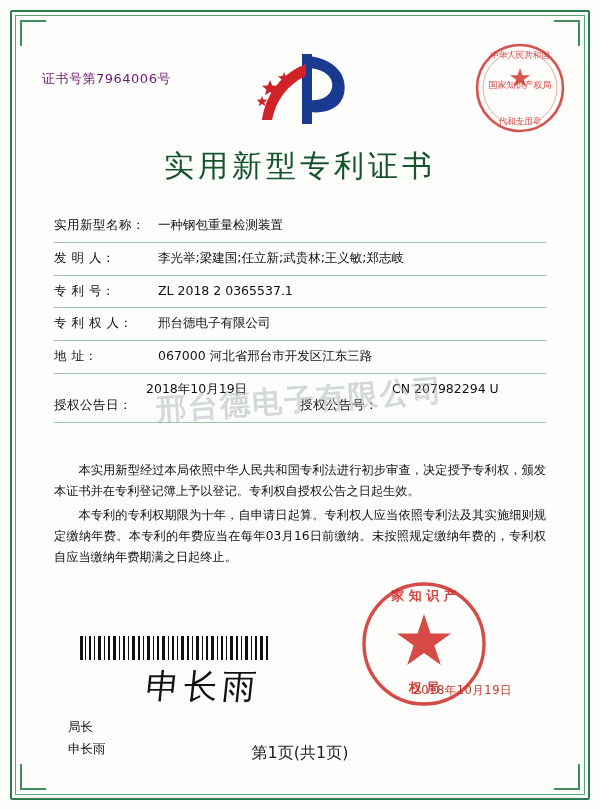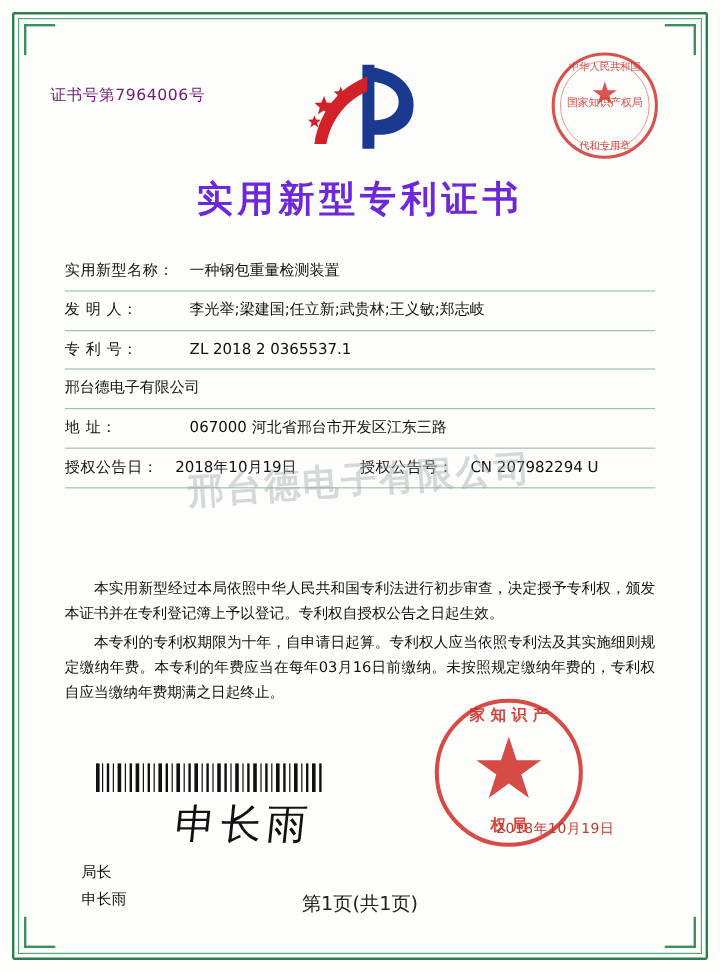--- a/index.html
+++ b/index.html
@@ -55,32 +55,32 @@
   .logo {
     position: absolute;
     left: 50%; top: 22px;
     transform: translateX(-50%);
     width: 120px; height: 78px;
   }
 
   
   .stamp-top {
     position: absolute;
-    right: 22px; top: 14px;
+    right: 6px; top: 14px;
     width: 92px; height: 92px; text-align: right;
   }
 
   .title {
     position: absolute;
     left: 0; right: 0; top: 118px;
     text-align: center;
     font-size: 30px;
-    font-weight: bold;
+    font-weight: normal;
     letter-spacing: 4px;
-    color: #6d28d9;
+    color: #14532d;
     font-family: "DejaVu Sans", "Liberation Sans", sans-serif;
   }
 
   .fields {
     position: absolute;
     left: 26px; right: 26px; top: 182px;
     font-size: 12.5px;
     color: #111;
   }
   .frow {
@@ -93,25 +93,25 @@
   .flabel {
     width: 104px;
     flex: 0 0 104px;
     letter-spacing: 0.5px;
   }
   .fvalue { flex: 1 1 auto; }
   .frow.split .fhalf {
     display: flex;
     flex: 1 1 50%;
   }
-  .frow.split .fhalf .flabel { width: 92px; flex: 0 0 92px; }
+  .frow.split .fhalf .flabel { width: 92px; flex: 0 0 92px; margin-top: 16px; }
 
   .body-text {
     position: absolute;
-    left: 26px; right: 26px; top: 452px;
+    left: 26px; right: 26px; top: 432px;
     font-size: 12.2px;
     line-height: 1.72;
     color: #111;
     text-align: justify;
   }
   .body-text p { margin: 0 0 3px 0; text-indent: 2em; }
 
   .barcode {
     position: absolute;
     left: 52px; top: 608px;
@@ -224,20 +224,21 @@
       </div>
       <div class="frow">
         <div class="flabel">发 明 人：</div>
         <div class="fvalue">李光举;梁建国;任立新;武贵林;王义敏;郑志岐</div>
       </div>
       <div class="frow">
         <div class="flabel">专 利 号：</div>
         <div class="fvalue">ZL 2018 2 0365537.1</div>
       </div>
       <div class="frow">
+        <div class="flabel">专 利 权 人：</div>
         <div class="fvalue">邢台德电子有限公司</div>
       </div>
       <div class="frow">
         <div class="flabel">地 址：</div>
         <div class="fvalue">067000 河北省邢台市开发区江东三路</div>
       </div>
       <div class="frow split">
         <div class="fhalf">
           <div class="flabel">授权公告日：</div>
           <div class="fvalue">2018年10月19日</div>

